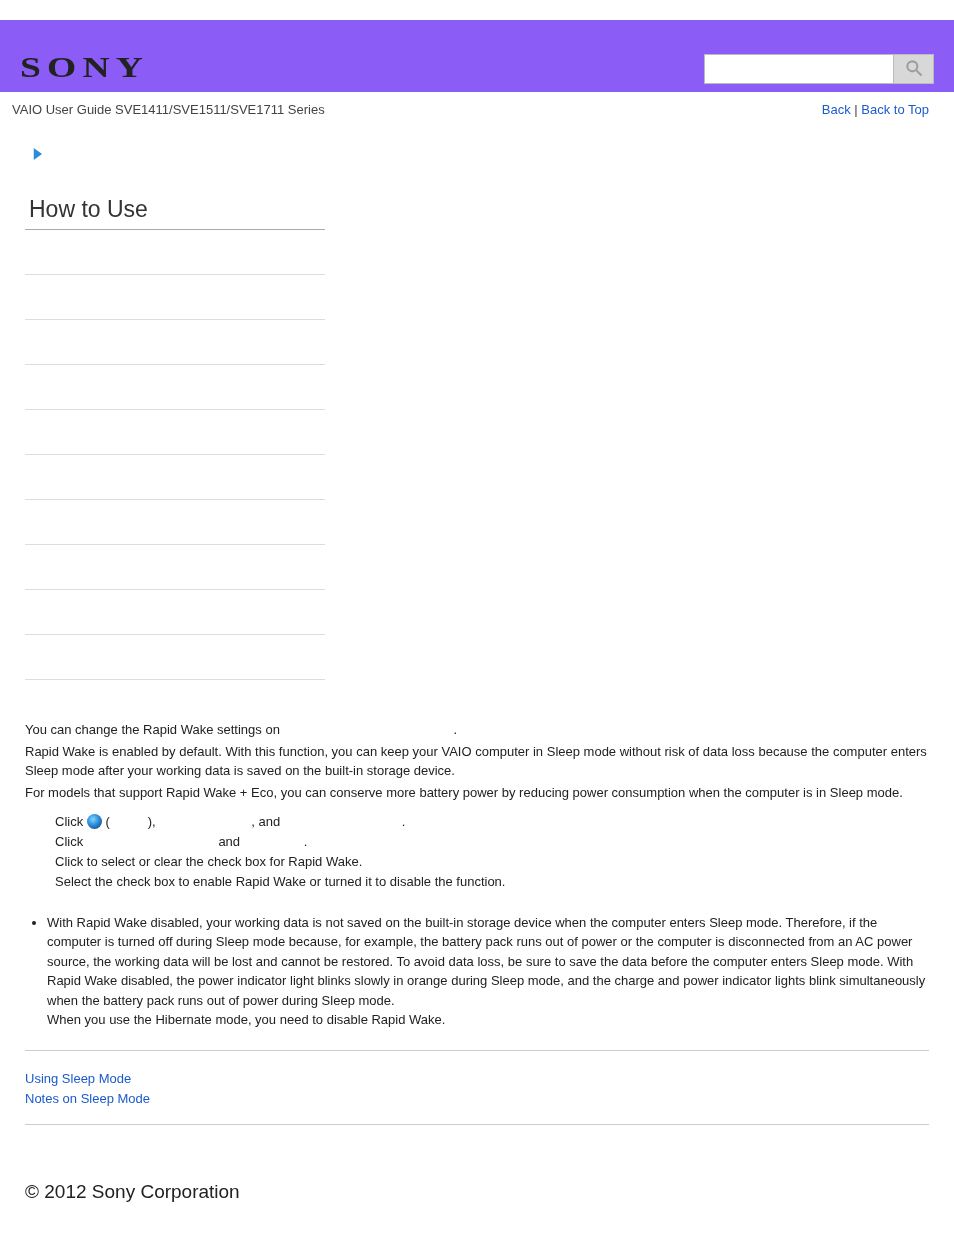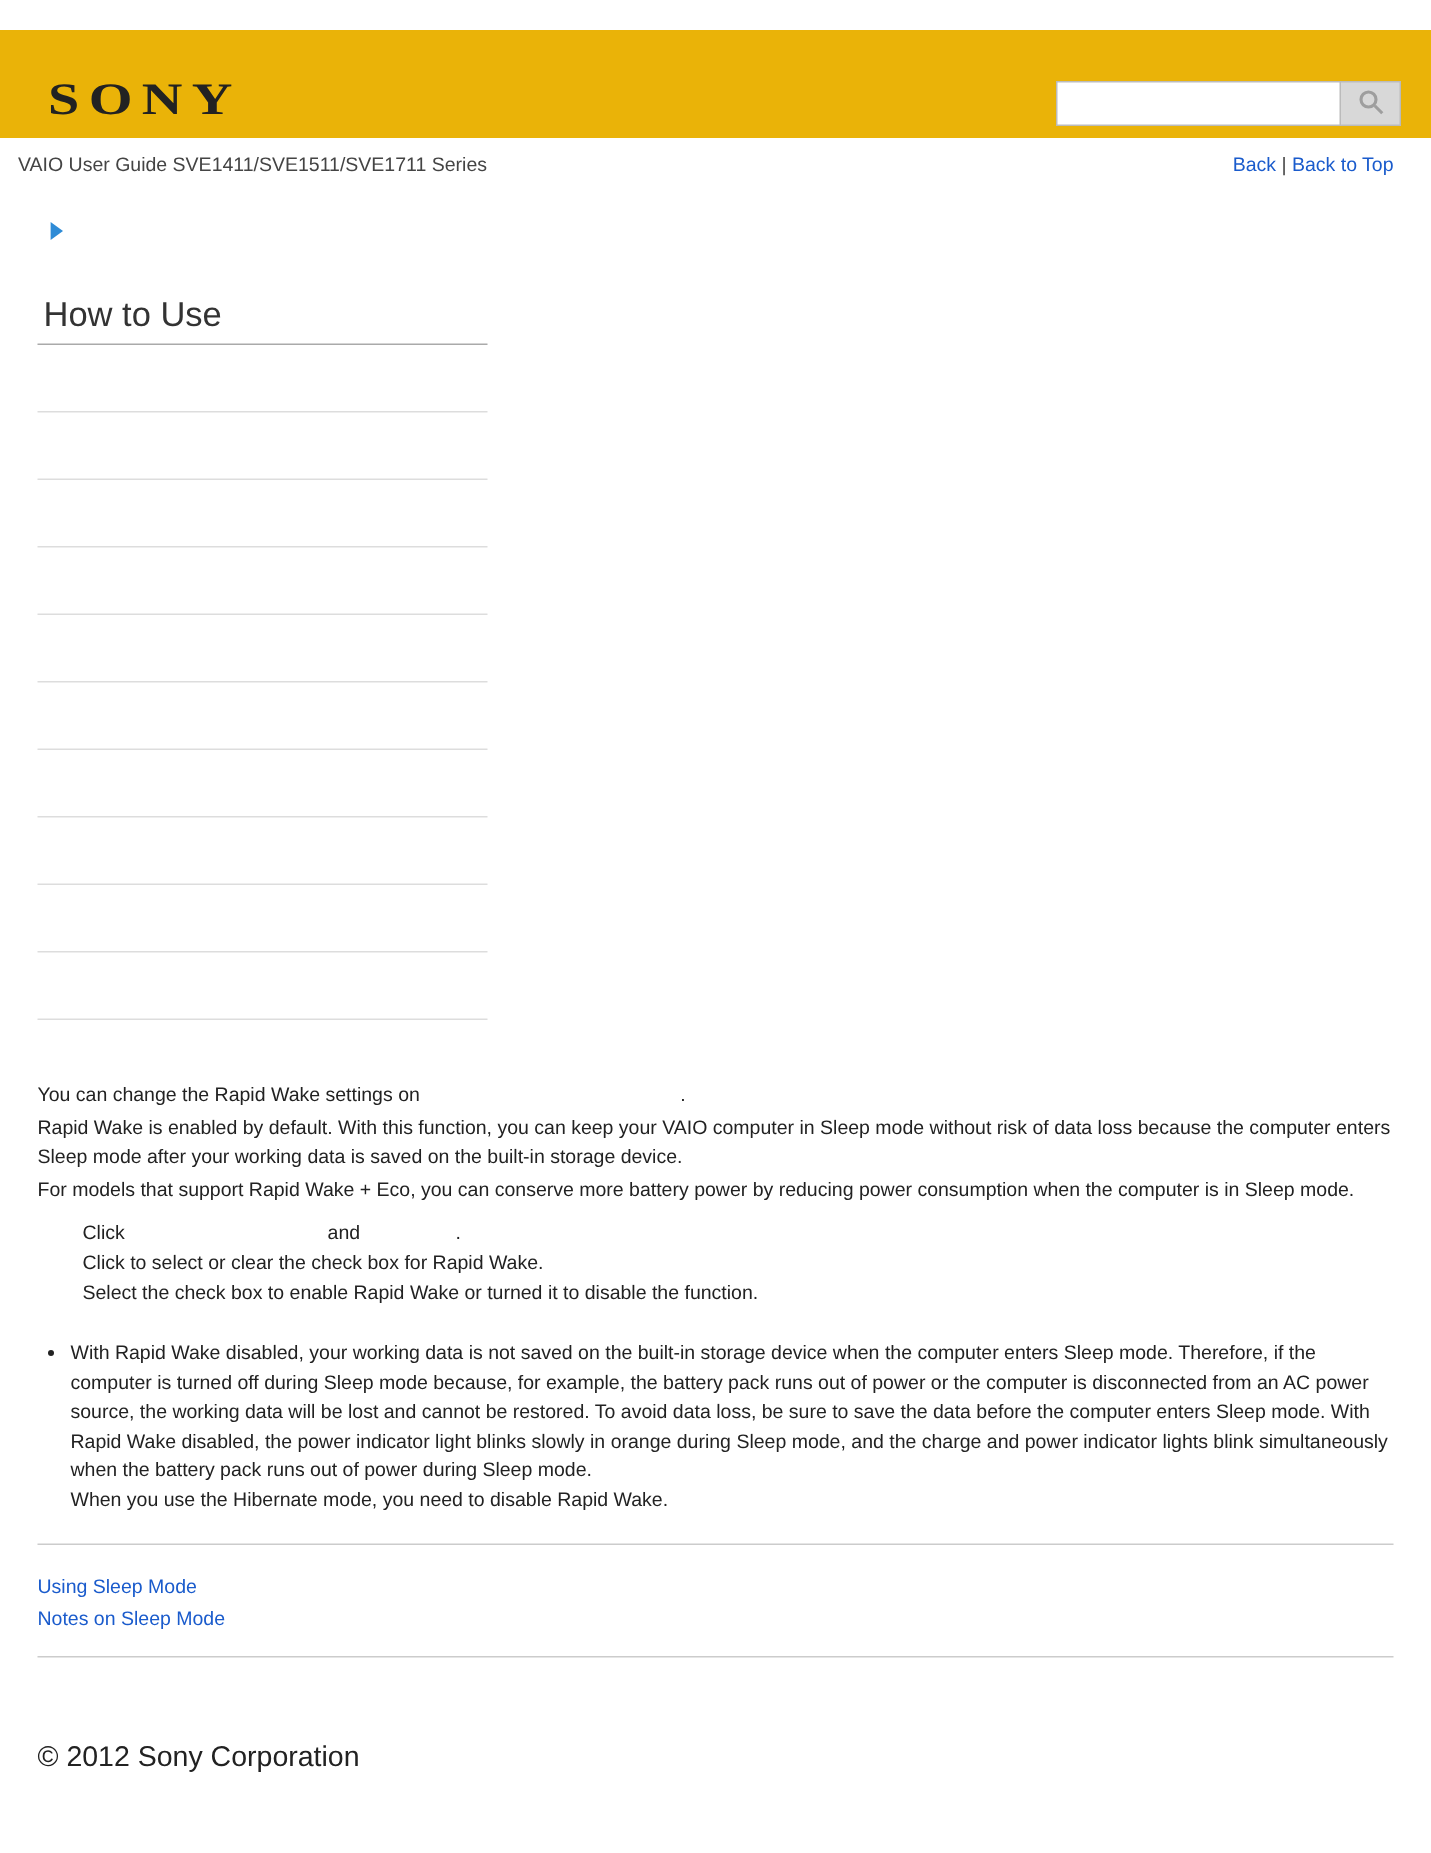--- a/index.html
+++ b/index.html
@@ -1,18 +1,18 @@
 <!DOCTYPE html>
 <html><head>
 <meta charset="utf-8">
 <style>
   * { box-sizing: border-box; margin: 0; padding: 0; }
   body { font-family: Arial, Helvetica, sans-serif; font-size: 13px; color: #222; background: #fff; }
   .page { width: 954px; margin: 0 auto; background: #fff; }
-  .header-bar { background: #eab308; height: 72px; display: flex; align-items: flex-end; justify-content: space-between; padding: 0 20px 8px 32px; margin-top: 20px; }
+  .header-bar { background: #8b5cf6; height: 72px; display: flex; align-items: flex-end; justify-content: space-between; padding: 0 20px 8px 20px; margin-top: 20px; }
   .logo { font-family: "Times New Roman", serif; font-weight: bold; font-size: 30px; letter-spacing: 5px; transform: scaleX(1.25); transform-origin: left; }
   .search-wrap { display: flex; align-items: flex-end; gap: 0; }
   .search-input { width: 190px; height: 30px; border: 1px solid #bbb; background: #fff; padding: 2px 4px; font-size: 13px; }
   .search-btn { width: 40px; height: 30px; border: 1px solid #bbb; border-left: none; background: #d8d8d8; display: flex; align-items: center; justify-content: center; cursor: pointer; }
   .search-btn svg { width: 20px; height: 20px; opacity: 0.5; }
   .sub-header { display: flex; justify-content: space-between; align-items: center; padding: 10px 25px 10px 12px; font-size: 13px; }
   .guide-title { color: #444; }
   .nav-links a { color: #1a5bcc; text-decoration: none; }
   .nav-links .sep { color: #444; }
   .chevron-row { padding: 18px 30px 0 30px; }
@@ -85,20 +85,23 @@
 
     <div class="main">
       <div class="para">
         <span>You can change the Rapid Wake settings on </span><span class="sp" style="width:170px;"></span><span>.</span>
       </div>
       <div class="para">Rapid Wake is enabled by default. With this function, you can keep your VAIO computer in Sleep mode without risk of data loss because the computer enters Sleep mode after your working data is saved on the built-in storage device.</div>
       <div class="para">For models that support Rapid Wake + Eco, you can conserve more battery power by reducing power consumption when the computer is in Sleep mode.</div>
 
       <div class="indent-block">
         <div class="line">
+          <span>Click </span><span class="start-icon"></span><span> (</span><span class="sp" style="width:38px;"></span><span>), </span><span class="sp" style="width:92px;"></span><span>, and </span><span class="sp" style="width:118px;"></span><span>.</span>
+        </div>
+        <div class="line">
           <span>Click </span><span class="sp" style="width:128px;"></span><span> and </span><span class="sp" style="width:60px;"></span><span>.</span>
         </div>
         <div class="line">Click to select or clear the check box for Rapid Wake.</div>
         <div class="line">Select the check box to enable Rapid Wake or turned it to disable the function.</div>
       </div>
 
       <ul class="bullet-list">
         <li>
           <span>With Rapid Wake disabled, your working data is not saved on the built-in storage device when the computer enters Sleep mode. Therefore, if the computer is turned off during Sleep mode because, for example, the battery pack runs out of power or the computer is disconnected from an AC power source, the working data will be lost and cannot be restored. To avoid data loss, be sure to save the data before the computer enters Sleep mode. With Rapid Wake disabled, the power indicator light blinks slowly in orange during Sleep mode, and the charge and power indicator lights blink simultaneously when the battery pack runs out of power during Sleep mode.</span><br>
           <span>When you use the Hibernate mode, you need to disable Rapid Wake.</span>

